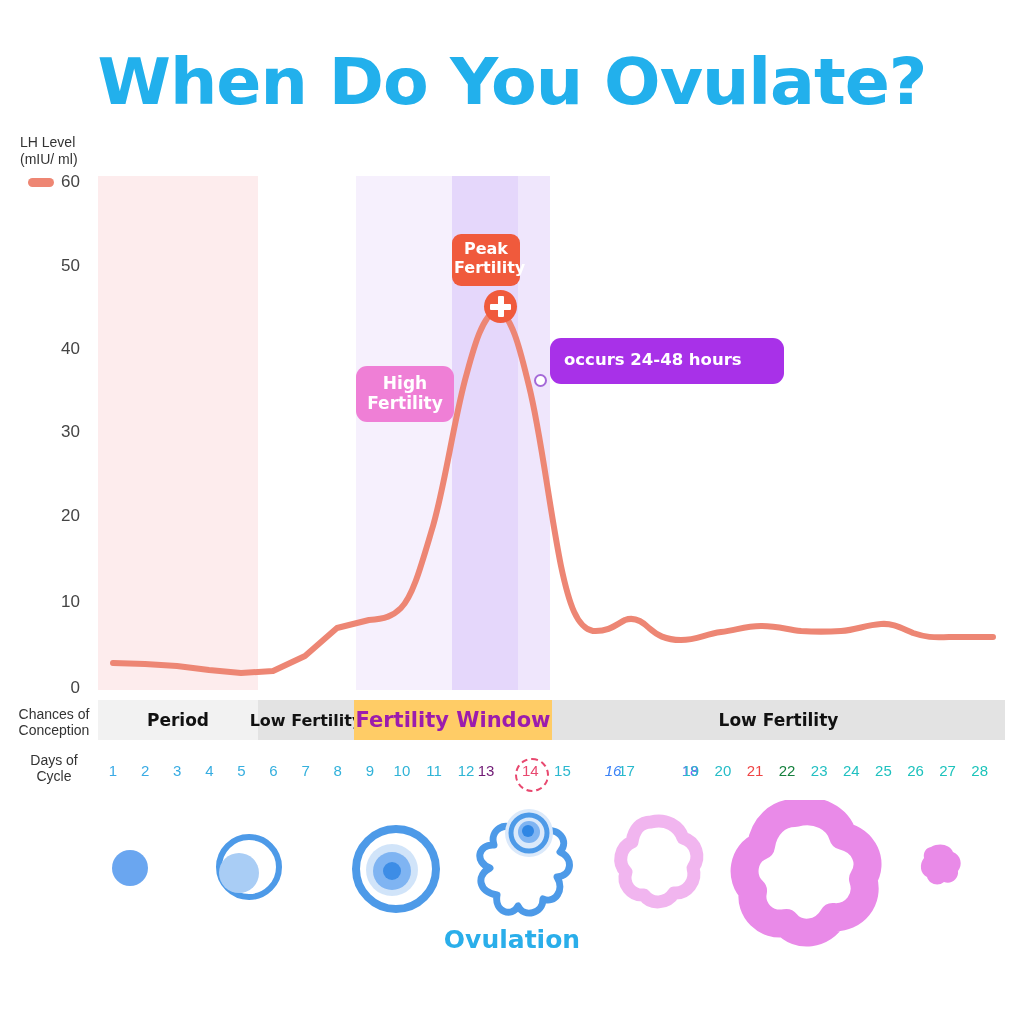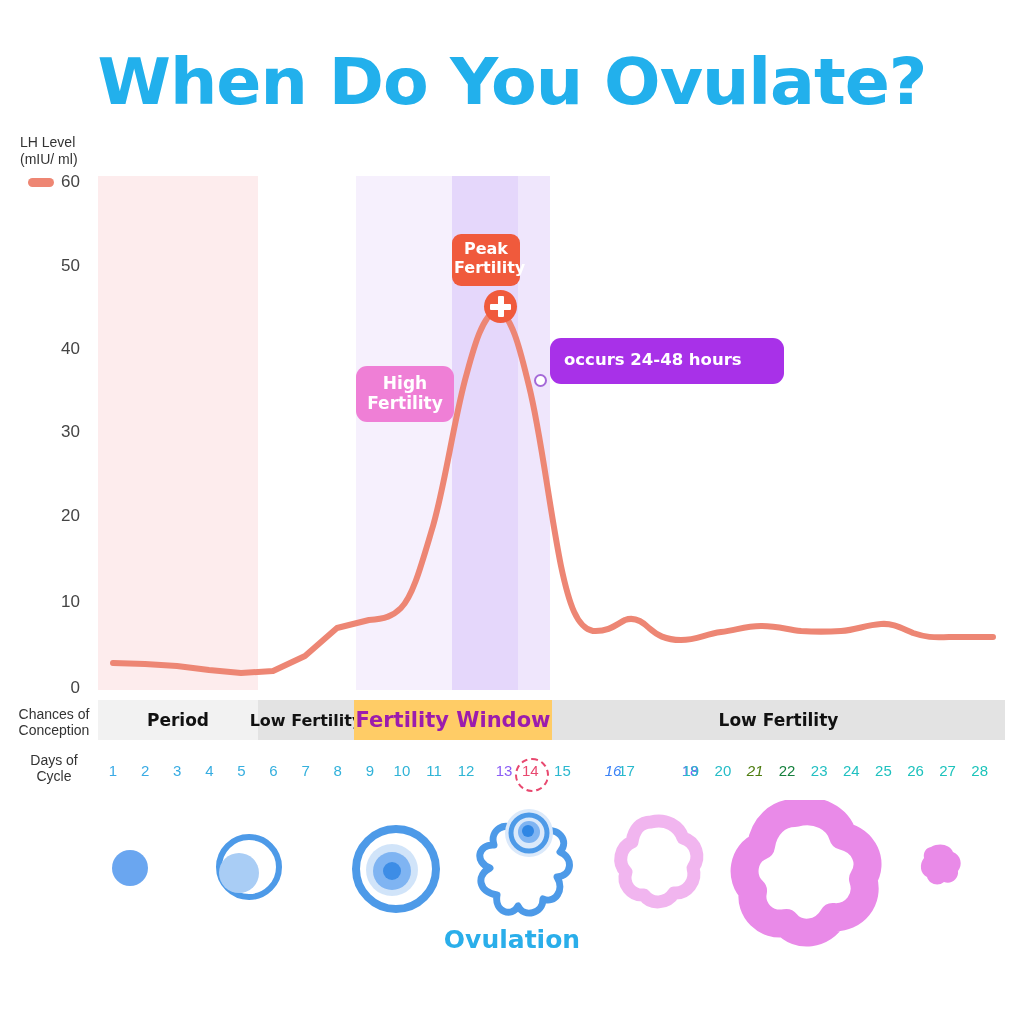--- a/index.html
+++ b/index.html
@@ -203,29 +203,29 @@
       <div class="day" style="color: rgb(56, 172, 227); left: 162.2px;">3</div>
       <div class="day" style="color: rgb(55, 173, 225); left: 194.3px;">4</div>
       <div class="day" style="color: rgb(54, 174, 223); left: 226.4px;">5</div>
       <div class="day" style="color: rgb(52, 175, 222); left: 258.5px;">6</div>
       <div class="day" style="color: rgb(51, 176, 220); left: 290.6px;">7</div>
       <div class="day" style="color: rgb(50, 177, 219); left: 322.7px;">8</div>
       <div class="day" style="color: rgb(49, 178, 217); left: 354.8px;">9</div>
       <div class="day" style="color: rgb(48, 179, 215); left: 386.9px;">10</div>
       <div class="day" style="color: rgb(47, 180, 214); left: 419px;">11</div>
       <div class="day" style="color: rgb(46, 181, 212); left: 451.1px;">12</div>
-      <div class="day" style="color: #8b5cf6; left: 489px;">13</div>
+      <div class="day" style="color: #701a75; left: 471px;">13</div>
       <div class="day" style="color: rgb(232, 72, 111); left: 515.3px;">14</div>
       <div class="day" style="color: rgb(42, 183, 207); left: 547.4px;">15</div>
       <div class="day" style="color: #3b82f6; left: 598px; font-style: italic;">16</div>
       <div class="day" style="color: rgb(40, 185, 204); left: 611.6px;">17</div>
       <div class="day" style="color: #8b5cf6; left: 675px;">18</div>
       <div class="day" style="color: rgb(38, 187, 201); left: 675.8px;">19</div>
       <div class="day" style="color: rgb(37, 188, 199); left: 707.9px;">20</div>
-      <div class="day" style="color: #4d7c0f; left: 740px; font-style: italic;">21</div>
+      <div class="day" style="color: #ef4444; left: 740px;">21</div>
       <div class="day" style="color: #15803d; left: 772.1px;">22</div>
       <div class="day" style="color: rgb(34, 191, 194); left: 804.2px;">23</div>
       <div class="day" style="color: rgb(32, 192, 193); left: 836.3px;">24</div>
       <div class="day" style="color: rgb(31, 193, 191); left: 868.4px;">25</div>
       <div class="day" style="color: rgb(30, 194, 189); left: 900.5px;">26</div>
       <div class="day" style="color: rgb(29, 195, 188); left: 932.6px;">27</div>
       <div class="day" style="color: rgb(28, 196, 186); left: 964.7px;">28</div>
     </div>
 
   <svg id="follicles" viewBox="0 0 1024 180">

